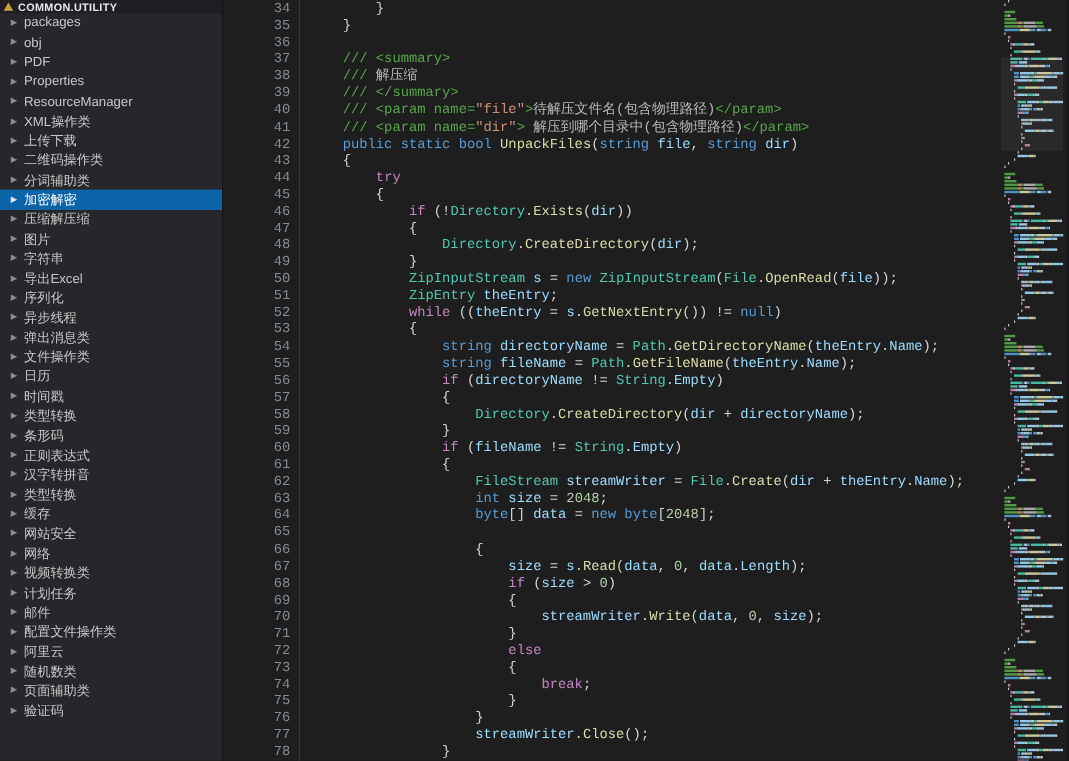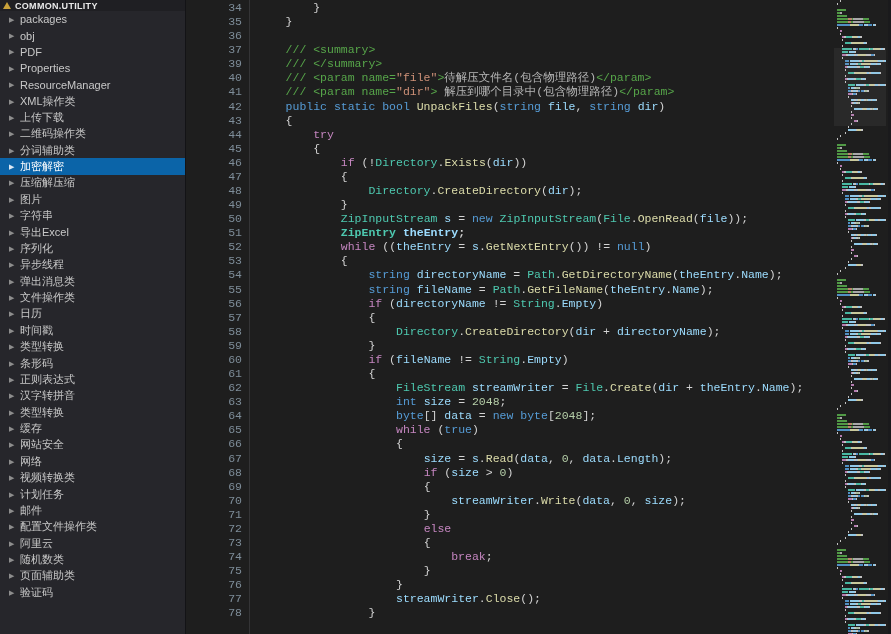--- a/index.html
+++ b/index.html
@@ -214,47 +214,48 @@
       </div>
   </aside>
 
   <div class="editor">
     <div class="guide"></div>
     <div class="code-lines">
         <div class="code-line"><span class="ln">34</span><span class="code" style="padding-left: 8ch;"><span class="tk-pun">}</span></span></div>
         <div class="code-line"><span class="ln">35</span><span class="code" style="padding-left: 4ch;"><span class="tk-pun">}</span></span></div>
         <div class="code-line"><span class="ln">36</span><span class="code" style="padding-left: 0ch;"></span></div>
         <div class="code-line"><span class="ln">37</span><span class="code" style="padding-left: 4ch;"><span class="tk-com">/// &lt;summary&gt;</span></span></div>
+        <div class="code-line"><span class="ln">38</span><span class="code" style="padding-left: 4ch;"><span class="tk-com">/// </span><span class="tk-doc">解压缩</span></span></div>
         <div class="code-line"><span class="ln">39</span><span class="code" style="padding-left: 4ch;"><span class="tk-com">/// &lt;/summary&gt;</span></span></div>
         <div class="code-line"><span class="ln">40</span><span class="code" style="padding-left: 4ch;"><span class="tk-com">/// &lt;param name=</span><span class="tk-str">"file"</span><span class="tk-com">&gt;</span><span class="tk-doc">待解压文件名(包含物理路径)</span><span class="tk-com">&lt;/param&gt;</span></span></div>
         <div class="code-line"><span class="ln">41</span><span class="code" style="padding-left: 4ch;"><span class="tk-com">/// &lt;param name=</span><span class="tk-str">"dir"</span><span class="tk-com">&gt; </span><span class="tk-doc">解压到哪个目录中(包含物理路径)</span><span class="tk-com">&lt;/param&gt;</span></span></div>
         <div class="code-line"><span class="ln">42</span><span class="code" style="padding-left: 4ch;"><span class="tk-k">public static bool </span><span class="tk-fn">UnpackFiles</span><span class="tk-pun">(</span><span class="tk-k">string</span><span class="tk-pun"> </span><span class="tk-var">file</span><span class="tk-pun">, </span><span class="tk-k">string</span><span class="tk-pun"> </span><span class="tk-var">dir</span><span class="tk-pun">)</span></span></div>
         <div class="code-line"><span class="ln">43</span><span class="code" style="padding-left: 4ch;"><span class="tk-pun">{</span></span></div>
         <div class="code-line"><span class="ln">44</span><span class="code" style="padding-left: 8ch;"><span class="tk-ctl">try</span></span></div>
         <div class="code-line"><span class="ln">45</span><span class="code" style="padding-left: 8ch;"><span class="tk-pun">{</span></span></div>
         <div class="code-line"><span class="ln">46</span><span class="code" style="padding-left: 12ch;"><span class="tk-ctl">if</span><span class="tk-pun"> (!</span><span class="tk-typ">Directory</span><span class="tk-pun">.</span><span class="tk-fn">Exists</span><span class="tk-pun">(</span><span class="tk-var">dir</span><span class="tk-pun">))</span></span></div>
         <div class="code-line"><span class="ln">47</span><span class="code" style="padding-left: 12ch;"><span class="tk-pun">{</span></span></div>
         <div class="code-line"><span class="ln">48</span><span class="code" style="padding-left: 16ch;"><span class="tk-typ">Directory</span><span class="tk-pun">.</span><span class="tk-fn">CreateDirectory</span><span class="tk-pun">(</span><span class="tk-var">dir</span><span class="tk-pun">);</span></span></div>
         <div class="code-line"><span class="ln">49</span><span class="code" style="padding-left: 12ch;"><span class="tk-pun">}</span></span></div>
         <div class="code-line"><span class="ln">50</span><span class="code" style="padding-left: 12ch;"><span class="tk-typ">ZipInputStream</span><span class="tk-pun"> </span><span class="tk-var">s</span><span class="tk-pun"> = </span><span class="tk-k">new</span><span class="tk-pun"> </span><span class="tk-typ">ZipInputStream</span><span class="tk-pun">(</span><span class="tk-typ">File</span><span class="tk-pun">.</span><span class="tk-fn">OpenRead</span><span class="tk-pun">(</span><span class="tk-var">file</span><span class="tk-pun">));</span></span></div>
-        <div class="code-line"><span class="ln">51</span><span class="code" style="padding-left: 12ch; font-weight: bold;"><span class="tk-typ">ZipEntry</span><span class="tk-pun"> </span><span class="tk-var">theEntry</span><span class="tk-pun">;</span></span></div>
+        <div class="code-line"><span class="ln">51</span><span class="code" style="padding-left: 12ch;"><span class="tk-typ">ZipEntry</span><span class="tk-pun"> </span><span class="tk-var">theEntry</span><span class="tk-pun">;</span></span></div>
         <div class="code-line"><span class="ln">52</span><span class="code" style="padding-left: 12ch;"><span class="tk-ctl">while</span><span class="tk-pun"> ((</span><span class="tk-var">theEntry</span><span class="tk-pun"> = </span><span class="tk-var">s</span><span class="tk-pun">.</span><span class="tk-fn">GetNextEntry</span><span class="tk-pun">()) != </span><span class="tk-k">null</span><span class="tk-pun">)</span></span></div>
         <div class="code-line"><span class="ln">53</span><span class="code" style="padding-left: 12ch;"><span class="tk-pun">{</span></span></div>
         <div class="code-line"><span class="ln">54</span><span class="code" style="padding-left: 16ch;"><span class="tk-k">string</span><span class="tk-pun"> </span><span class="tk-var">directoryName</span><span class="tk-pun"> = </span><span class="tk-typ">Path</span><span class="tk-pun">.</span><span class="tk-fn">GetDirectoryName</span><span class="tk-pun">(</span><span class="tk-var">theEntry</span><span class="tk-pun">.</span><span class="tk-var">Name</span><span class="tk-pun">);</span></span></div>
         <div class="code-line"><span class="ln">55</span><span class="code" style="padding-left: 16ch;"><span class="tk-k">string</span><span class="tk-pun"> </span><span class="tk-var">fileName</span><span class="tk-pun"> = </span><span class="tk-typ">Path</span><span class="tk-pun">.</span><span class="tk-fn">GetFileName</span><span class="tk-pun">(</span><span class="tk-var">theEntry</span><span class="tk-pun">.</span><span class="tk-var">Name</span><span class="tk-pun">);</span></span></div>
         <div class="code-line"><span class="ln">56</span><span class="code" style="padding-left: 16ch;"><span class="tk-ctl">if</span><span class="tk-pun"> (</span><span class="tk-var">directoryName</span><span class="tk-pun"> != </span><span class="tk-typ">String</span><span class="tk-pun">.</span><span class="tk-var">Empty</span><span class="tk-pun">)</span></span></div>
         <div class="code-line"><span class="ln">57</span><span class="code" style="padding-left: 16ch;"><span class="tk-pun">{</span></span></div>
         <div class="code-line"><span class="ln">58</span><span class="code" style="padding-left: 20ch;"><span class="tk-typ">Directory</span><span class="tk-pun">.</span><span class="tk-fn">CreateDirectory</span><span class="tk-pun">(</span><span class="tk-var">dir</span><span class="tk-pun"> + </span><span class="tk-var">directoryName</span><span class="tk-pun">);</span></span></div>
         <div class="code-line"><span class="ln">59</span><span class="code" style="padding-left: 16ch;"><span class="tk-pun">}</span></span></div>
         <div class="code-line"><span class="ln">60</span><span class="code" style="padding-left: 16ch;"><span class="tk-ctl">if</span><span class="tk-pun"> (</span><span class="tk-var">fileName</span><span class="tk-pun"> != </span><span class="tk-typ">String</span><span class="tk-pun">.</span><span class="tk-var">Empty</span><span class="tk-pun">)</span></span></div>
         <div class="code-line"><span class="ln">61</span><span class="code" style="padding-left: 16ch;"><span class="tk-pun">{</span></span></div>
         <div class="code-line"><span class="ln">62</span><span class="code" style="padding-left: 20ch;"><span class="tk-typ">FileStream</span><span class="tk-pun"> </span><span class="tk-var">streamWriter</span><span class="tk-pun"> = </span><span class="tk-typ">File</span><span class="tk-pun">.</span><span class="tk-fn">Create</span><span class="tk-pun">(</span><span class="tk-var">dir</span><span class="tk-pun"> + </span><span class="tk-var">theEntry</span><span class="tk-pun">.</span><span class="tk-var">Name</span><span class="tk-pun">);</span></span></div>
         <div class="code-line"><span class="ln">63</span><span class="code" style="padding-left: 20ch;"><span class="tk-k">int</span><span class="tk-pun"> </span><span class="tk-var">size</span><span class="tk-pun"> = </span><span class="tk-num">2048</span><span class="tk-pun">;</span></span></div>
         <div class="code-line"><span class="ln">64</span><span class="code" style="padding-left: 20ch;"><span class="tk-k">byte</span><span class="tk-pun">[] </span><span class="tk-var">data</span><span class="tk-pun"> = </span><span class="tk-k">new</span><span class="tk-pun"> </span><span class="tk-k">byte</span><span class="tk-pun">[</span><span class="tk-num">2048</span><span class="tk-pun">];</span></span></div>
-        <div class="code-line"><span class="ln">65</span><span class="code" style="padding-left: 20ch;"><span class="tk-ctl">while</span><span class="tk-pun"> (</span><span class="tk-k">true</span><span class="tk-pun">)</span></span></div>
+        <div class="code-line"><span class="ln">65</span></div>
         <div class="code-line"><span class="ln">66</span><span class="code" style="padding-left: 20ch;"><span class="tk-pun">{</span></span></div>
         <div class="code-line"><span class="ln">67</span><span class="code" style="padding-left: 24ch;"><span class="tk-var">size</span><span class="tk-pun"> = </span><span class="tk-var">s</span><span class="tk-pun">.</span><span class="tk-fn">Read</span><span class="tk-pun">(</span><span class="tk-var">data</span><span class="tk-pun">, </span><span class="tk-num">0</span><span class="tk-pun">, </span><span class="tk-var">data</span><span class="tk-pun">.</span><span class="tk-var">Length</span><span class="tk-pun">);</span></span></div>
         <div class="code-line"><span class="ln">68</span><span class="code" style="padding-left: 24ch;"><span class="tk-ctl">if</span><span class="tk-pun"> (</span><span class="tk-var">size</span><span class="tk-pun"> &gt; </span><span class="tk-num">0</span><span class="tk-pun">)</span></span></div>
         <div class="code-line"><span class="ln">69</span><span class="code" style="padding-left: 24ch;"><span class="tk-pun">{</span></span></div>
         <div class="code-line"><span class="ln">70</span><span class="code" style="padding-left: 28ch;"><span class="tk-var">streamWriter</span><span class="tk-pun">.</span><span class="tk-fn">Write</span><span class="tk-pun">(</span><span class="tk-var">data</span><span class="tk-pun">, </span><span class="tk-num">0</span><span class="tk-pun">, </span><span class="tk-var">size</span><span class="tk-pun">);</span></span></div>
         <div class="code-line"><span class="ln">71</span><span class="code" style="padding-left: 24ch;"><span class="tk-pun">}</span></span></div>
         <div class="code-line"><span class="ln">72</span><span class="code" style="padding-left: 24ch;"><span class="tk-ctl">else</span></span></div>
         <div class="code-line"><span class="ln">73</span><span class="code" style="padding-left: 24ch;"><span class="tk-pun">{</span></span></div>
         <div class="code-line"><span class="ln">74</span><span class="code" style="padding-left: 28ch;"><span class="tk-ctl">break</span><span class="tk-pun">;</span></span></div>
         <div class="code-line"><span class="ln">75</span><span class="code" style="padding-left: 24ch;"><span class="tk-pun">}</span></span></div>

